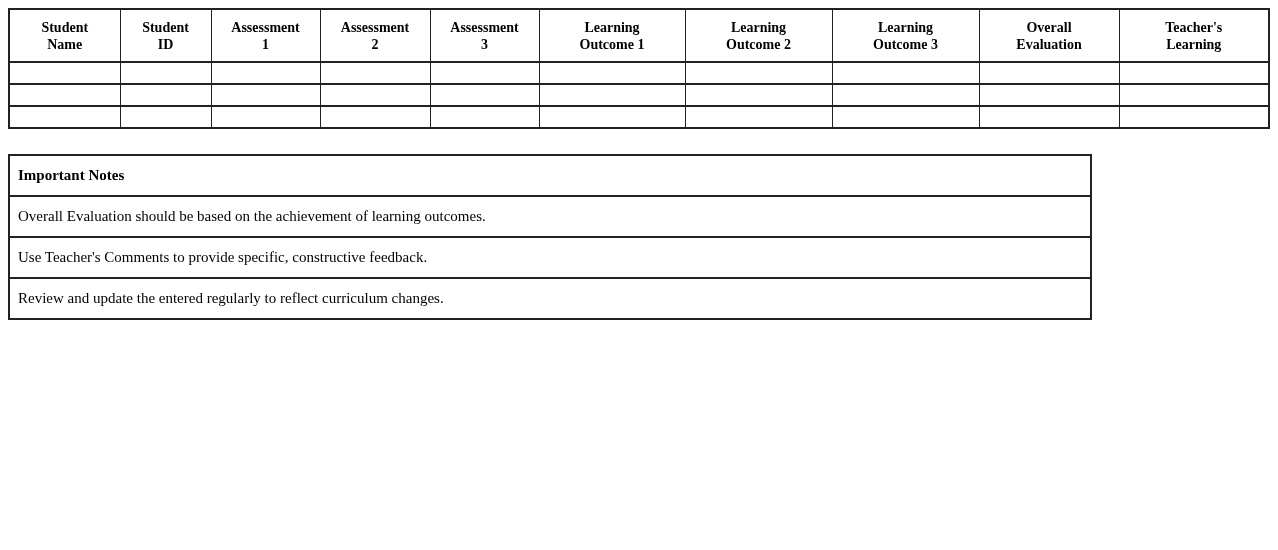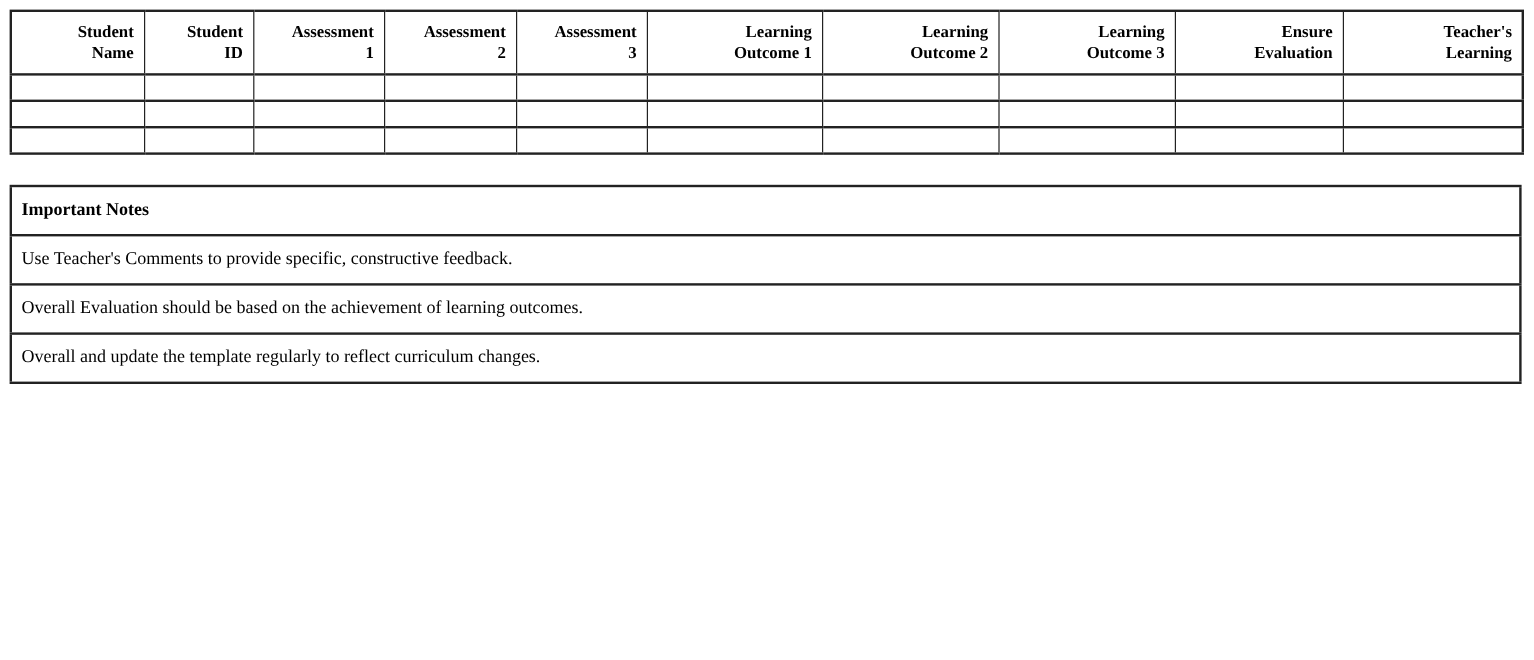--- a/index.html
+++ b/index.html
@@ -11,32 +11,32 @@
     width: 1278px;
     height: 550px;
     font-family: "Liberation Serif", "DejaVu Serif", serif;
     color: #000000;
     box-sizing: border-box;
     padding: 8px;
   }
   table {
     border-collapse: collapse;
     table-layout: fixed;
-    width: 1260px;
+    width: 1084px;
     border: 2px solid #222222;
   }
   
   table.grade th,
   table.grade td {
     border: 1px solid #222222;
     border-top-width: 2px;
     border-bottom-width: 2px;
     font-size: 14px;
     line-height: 17px;
-    text-align: right;
+    text-align: center;
     vertical-align: top;
     padding: 9px 8px 8px 8px;
     white-space: pre-line;
     overflow: hidden;
   }
   table.grade th {
     font-weight: bold;
   }
   table.grade td.empty-cell {
     height: 20px;
@@ -89,21 +89,21 @@
       <th>Assessment
 2</th>
       <th>Assessment
 3</th>
       <th>Learning
 Outcome 1</th>
       <th>Learning
 Outcome 2</th>
       <th>Learning
 Outcome 3</th>
-      <th>Ensure
+      <th>Overall
 Evaluation</th>
       <th>Teacher's
 Learning</th>
     </tr>
   </thead>
   <tbody>
     <tr>
       <td class="empty-cell"></td>
       <td class="empty-cell"></td>
       <td class="empty-cell"></td>
@@ -143,22 +143,22 @@
 </table>
 
 <table class="notes">
   <thead>
     <tr>
       <th>Important Notes</th>
     </tr>
   </thead>
   <tbody>
     <tr>
+      <td>Overall Evaluation should be based on the achievement of learning outcomes.</td>
+    </tr>
+    <tr>
       <td>Use Teacher's Comments to provide specific, constructive feedback.</td>
     </tr>
     <tr>
-      <td>Overall Evaluation should be based on the achievement of learning outcomes.</td>
-    </tr>
-    <tr>
-      <td>Overall and update the template regularly to reflect curriculum changes.</td>
+      <td>Review and update the entered regularly to reflect curriculum changes.</td>
     </tr>
   </tbody>
 </table>
 
 </body></html>

